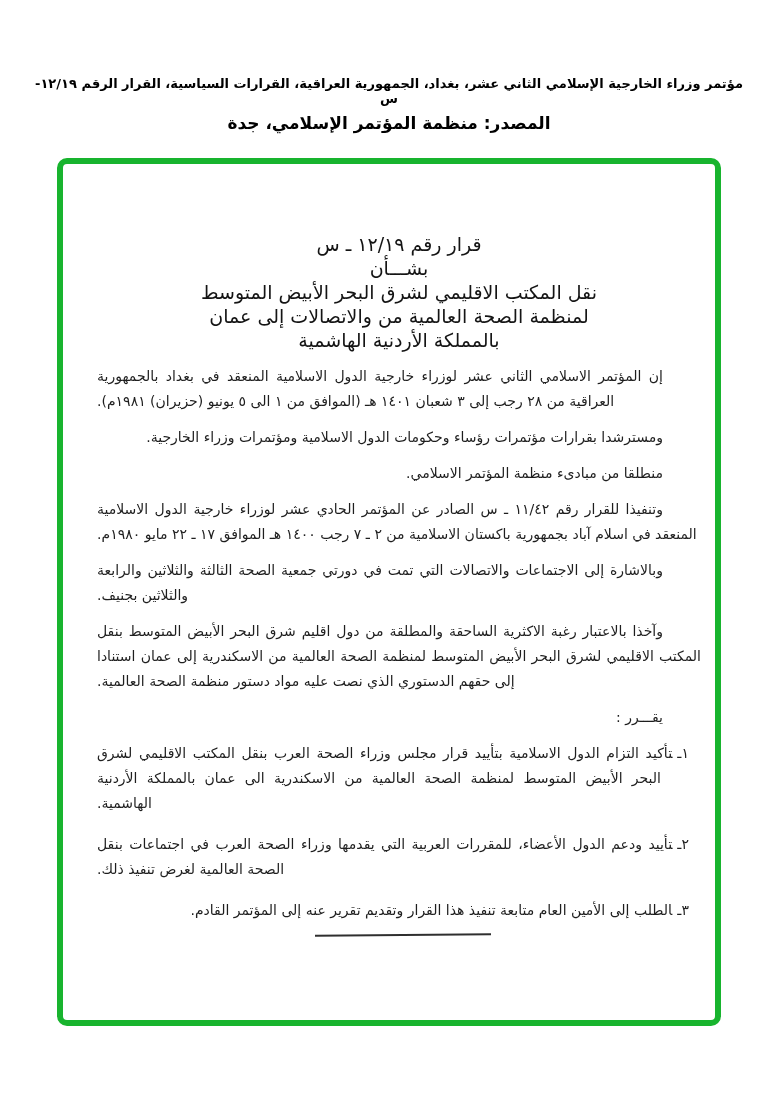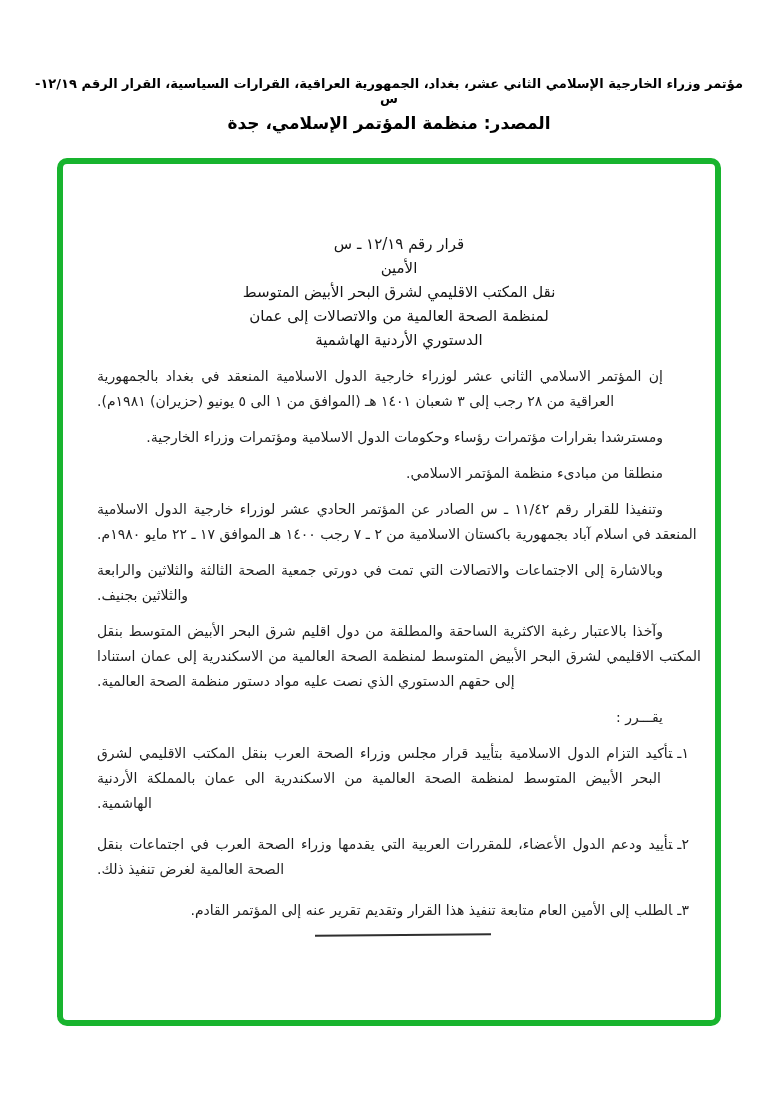--- a/index.html
+++ b/index.html
@@ -26,21 +26,21 @@
   }
   .doc-content {
     position:absolute; top:68px; right:14px; left:34px;
     direction:rtl;
     color:#1e1e1e;
     font-size:14px; line-height:25px;
     text-align:justify;
   }
   .doc-title {
     text-align:center; text-align-last:center;
-    font-size:15px; line-height:24px;
+    font-size:19px; line-height:24px;
     margin-bottom:12px;
     color:#141414;
   }
   .doc-title div { margin:0; }
   p.para {
     margin:0 0 11px 0;
     text-indent:38px;
   }
   p.flush-last { text-align-last:left; }
   .resolves {
@@ -69,24 +69,24 @@
 <header class="page-header">
   <div class="line1">مؤتمر وزراء الخارجية الإسلامي الثاني عشر، بغداد، الجمهورية العراقية، القرارات السياسية، القرار الرقم ١٢/١٩- س</div>
   <div class="line2">المصدر: منظمة المؤتمر الإسلامي، جدة</div>
 </header>
 
 <section class="doc-frame">
   <div class="doc-content">
 
     <div class="doc-title">
       <div>قرار رقم ١٢/١٩ ـ س</div>
-      <div>الأمين</div>
+      <div>بشـــأن</div>
       <div>نقل المكتب الاقليمي لشرق البحر الأبيض المتوسط</div>
       <div>لمنظمة الصحة العالمية من والاتصالات إلى عمان</div>
-      <div>الدستوري الأردنية الهاشمية</div>
+      <div>بالمملكة الأردنية الهاشمية</div>
     </div>
 
     <p class="para flush-last">إن المؤتمر الاسلامي الثاني عشر لوزراء خارجية الدول الاسلامية المنعقد في بغداد بالجمهورية العراقية من ٢٨ رجب إلى ٣ شعبان ١٤٠١ هـ (الموافق من ١ الى ٥ يونيو (حزيران) ١٩٨١م).</p>
     <p class="para">ومسترشدا بقرارات مؤتمرات رؤساء وحكومات الدول الاسلامية ومؤتمرات وزراء الخارجية.</p>
     <p class="para">منطلقا من مبادىء منظمة المؤتمر الاسلامي.</p>
     <p class="para flush-last">وتنفيذا للقرار رقم ١١/٤٢ ـ س الصادر عن المؤتمر الحادي عشر لوزراء خارجية الدول الاسلامية المنعقد في اسلام آباد بجمهورية باكستان الاسلامية من ٢ ـ ٧ رجب ١٤٠٠ هـ الموافق ١٧ ـ ٢٢ مايو ١٩٨٠م.</p>
     <p class="para flush-last">وبالاشارة إلى الاجتماعات والاتصالات التي تمت في دورتي جمعية الصحة الثالثة والثلاثين والرابعة والثلاثين بجنيف.</p>
     <p class="para flush-last">وآخذا بالاعتبار رغبة الاكثرية الساحقة والمطلقة من دول اقليم شرق البحر الأبيض المتوسط بنقل المكتب الاقليمي لشرق البحر الأبيض المتوسط لمنظمة الصحة العالمية من الاسكندرية إلى عمان استنادا إلى حقهم الدستوري الذي نصت عليه مواد دستور منظمة الصحة العالمية.</p>
 
     <p class="para resolves">يقـــرر :</p>

